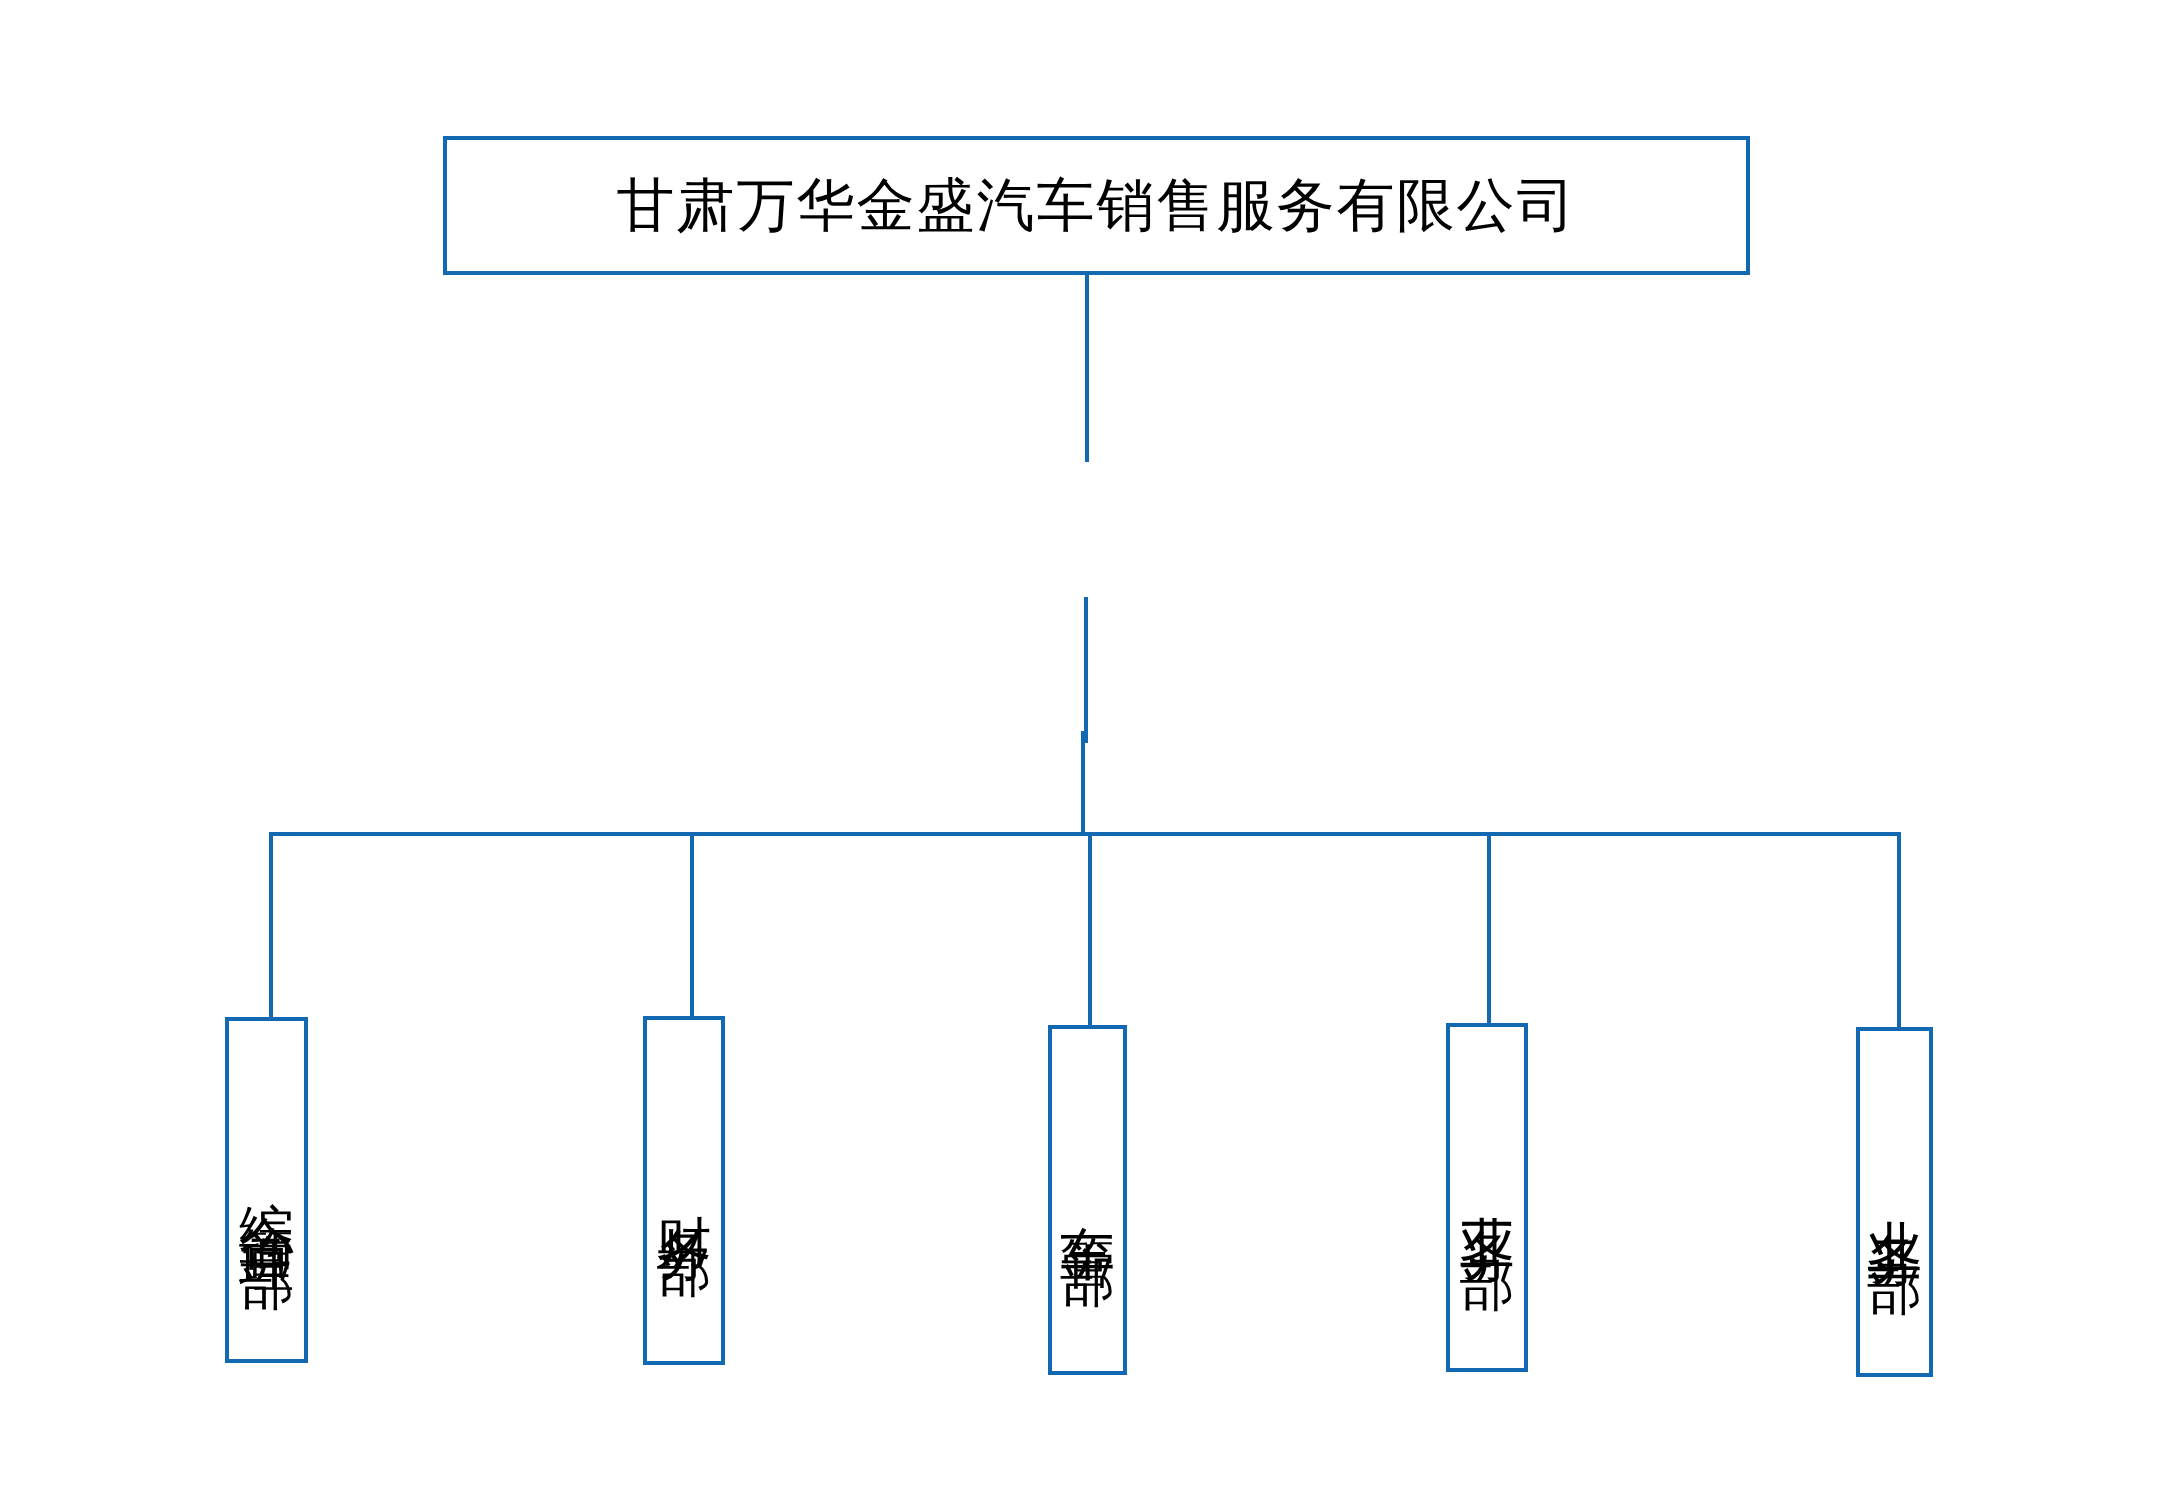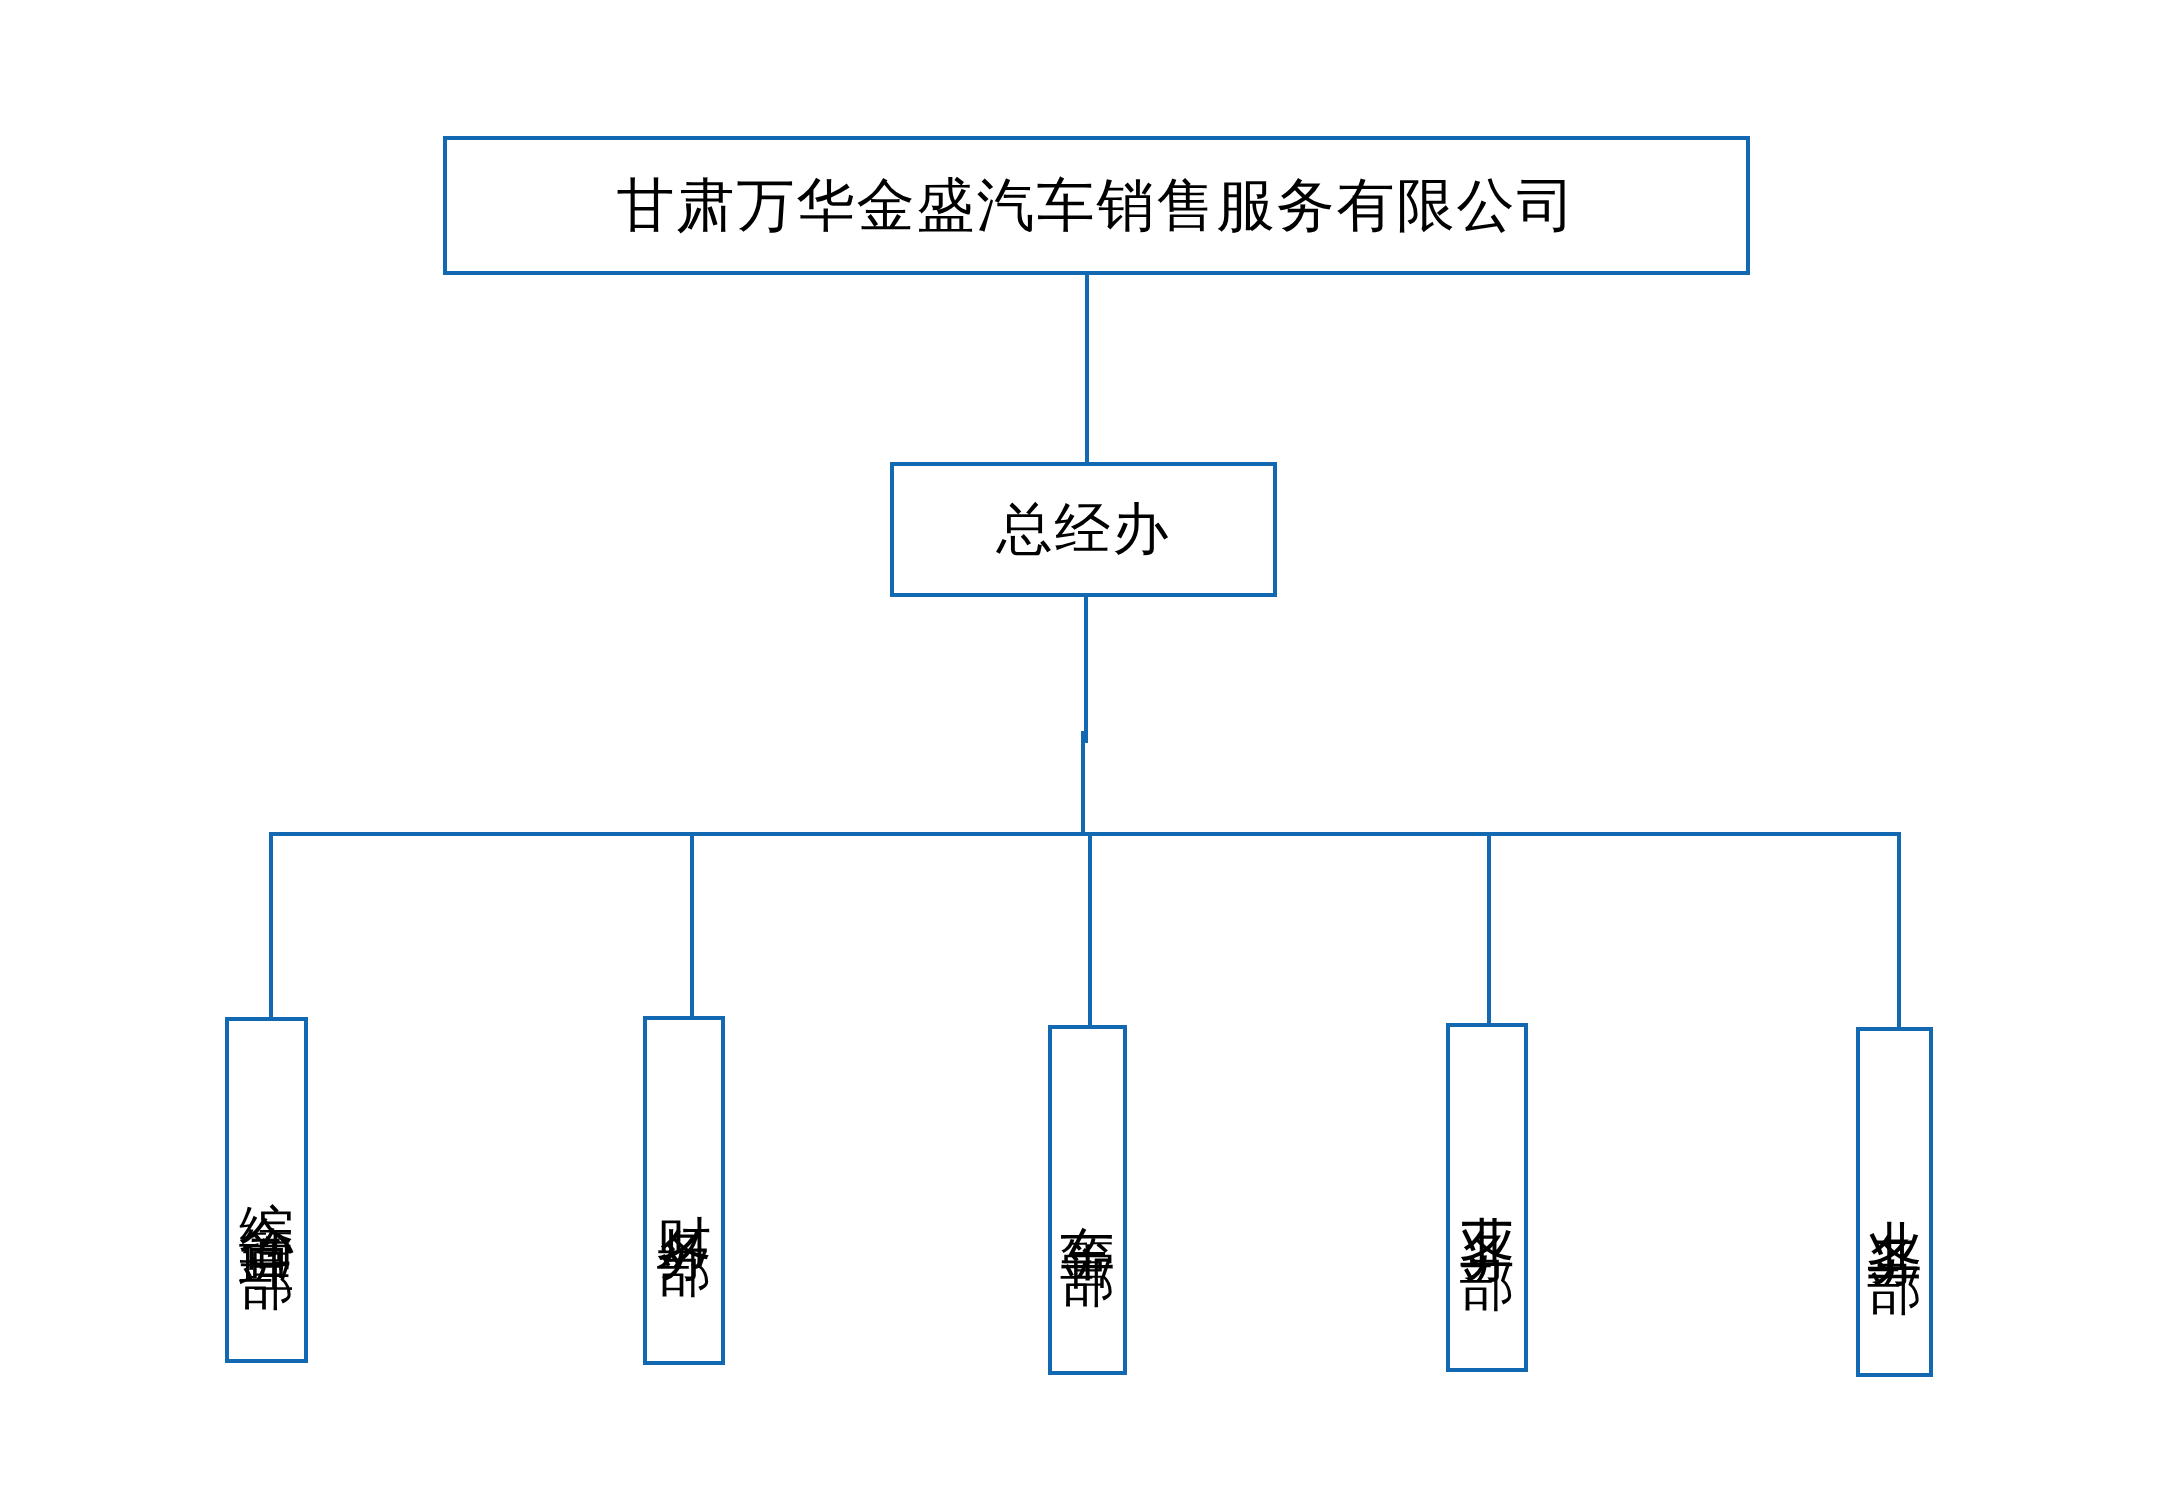--- a/index.html
+++ b/index.html
@@ -79,23 +79,20 @@
   <div class="line drop-1"></div>
   <div class="line drop-2"></div>
   <div class="line drop-3"></div>
   <div class="line drop-4"></div>
   <div class="line drop-5"></div>
 
   <div class="box root-box">
     <span>甘肃万华金盛汽车销售服务有限公司</span>
   </div>
 
-  <div class="box gm-box">
-    <span>总经办</span>
-  </div>
 
   <div class="box dept-box dept-1">
     <span>综合管理部</span>
   </div>
 
   <div class="box dept-box dept-2">
     <span>财务部</span>
   </div>
 
   <div class="box dept-box dept-3">

